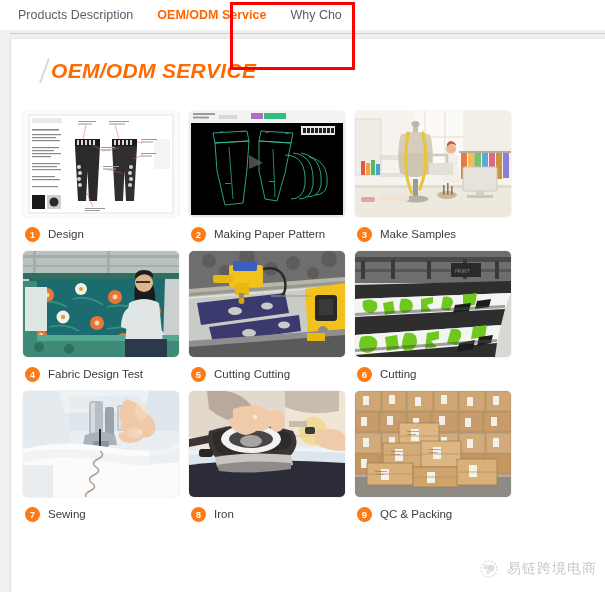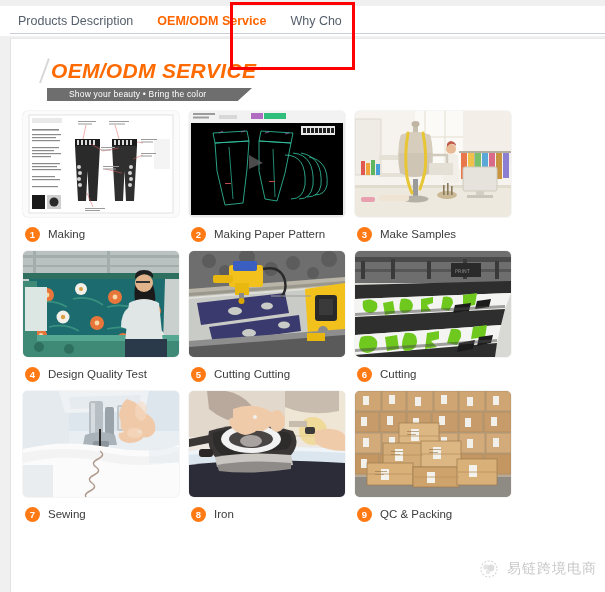--- a/index.html
+++ b/index.html
@@ -6,21 +6,21 @@
   body{
     width:605px;height:592px;
     background:#f0f0f0;
     font-family:"Liberation Sans", sans-serif;
     overflow:hidden;
     position:relative;
   }
 
   
   .tabbar{
-    position:absolute;left:0;top:6px;width:605px;height:30px;
+    position:absolute;left:0;top:0;width:605px;height:30px;
     background:#ffffff;
     display:flex;align-items:center;
     white-space:nowrap;
     overflow:hidden;
   }
   .tab{
     font-size:12.5px;
     color:#555f6b;
     padding:0 0px;
     margin-right:24px;
@@ -179,21 +179,20 @@
 <div class="tabbar-rule"></div>
 <div class="annot-box"></div>
 
 <div class="panel">
 
   <div class="heading-wrap">
     <div class="heading-row">
       <span class="slash"></span>
       <span class="heading-title">OEM/ODM SERVICE</span>
     </div>
-    <div class="subbanner">Show your beauty  •  Bring the color</div>
   </div>
 
   <div class="grid">
 
     <div class="cell">
       <div class="thumb">
         <svg viewBox="0 0 156 106" xmlns="http://www.w3.org/2000/svg">
           <rect width="156" height="106" fill="#fbfbfb"></rect>
           <rect x="6" y="4" width="144" height="98" fill="#ffffff" stroke="#d7d7d7" stroke-width="0.7"></rect>
           <rect x="9" y="7" width="30" height="5" fill="#e9e9e9"></rect>
@@ -278,21 +277,21 @@
             <rect x="62" y="97" width="20" height="1"></rect>
               <rect x="62" y="99" width="15" height="1"></rect>
           </g>
           <g fill="#707070">
               <rect x="131" y="28" width="16" height="30" opacity="0.08"></rect>
             </g>
         </svg>
       </div>
       <div class="caption">
         <span class="badge">1</span>
-        <span class="caption-label">Making</span>
+        <span class="caption-label">Design</span>
       </div>
     </div>
 
     <div class="cell">
       <div class="thumb">
         <svg viewBox="0 0 156 106" xmlns="http://www.w3.org/2000/svg">
           <rect width="156" height="106" fill="#e9e9e9"></rect>
           <rect x="0" y="0" width="156" height="12" fill="#f2f2f2"></rect>
           <g fill="#9c9c9c">
             <rect x="4" y="2" width="22" height="2"></rect>
@@ -481,21 +480,21 @@
             <path d="M112 28 q9 -9 18 -1 q1 -8 -9 -8 q-10 0 -9 9z" fill="#1e1e1e"></path>
             <rect x="113" y="30" width="14" height="2" fill="#333"></rect>
             <path d="M106 52 q15 -8 30 0 l4 40 l-38 0 z" fill="#dfe6e5"></path>
             <rect x="102" y="88" width="42" height="18" fill="#2a3a4a"></rect>
             <path d="M106 56 q-8 6 -8 20 l6 2 q2 -14 6 -18z" fill="#dfe6e5"></path>
           </g>
         </svg>
       </div>
       <div class="caption">
         <span class="badge">4</span>
-        <span class="caption-label">Design Quality Test</span>
+        <span class="caption-label">Fabric Design Test</span>
       </div>
     </div>
 
     <div class="cell">
       <div class="thumb">
         <svg viewBox="0 0 156 106" xmlns="http://www.w3.org/2000/svg">
           <rect width="156" height="106" fill="#6e6e6e"></rect>
           <g fill="#5c5c5c">
             <circle cx="20" cy="10" r="7"></circle>
               <circle cx="58" cy="6" r="8"></circle>

